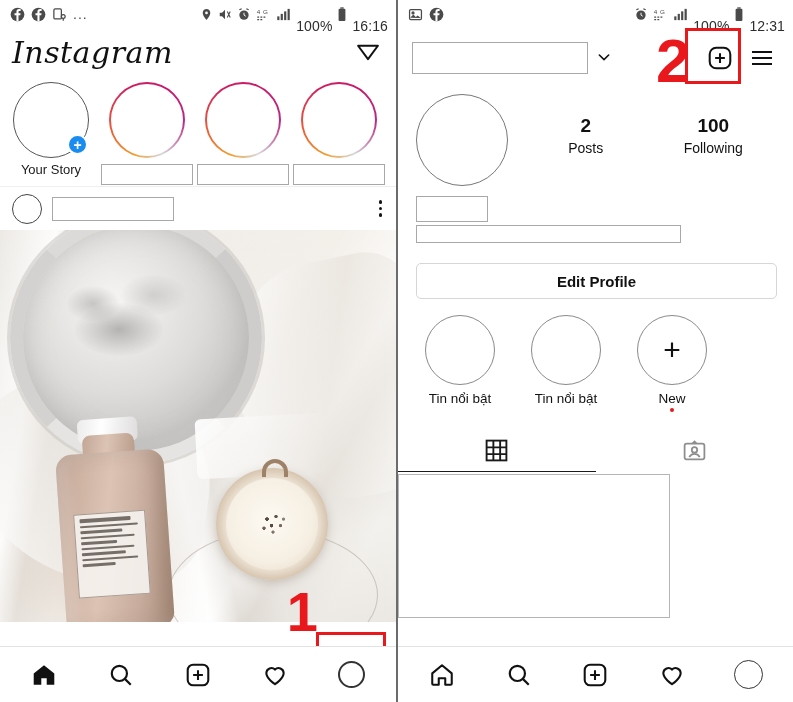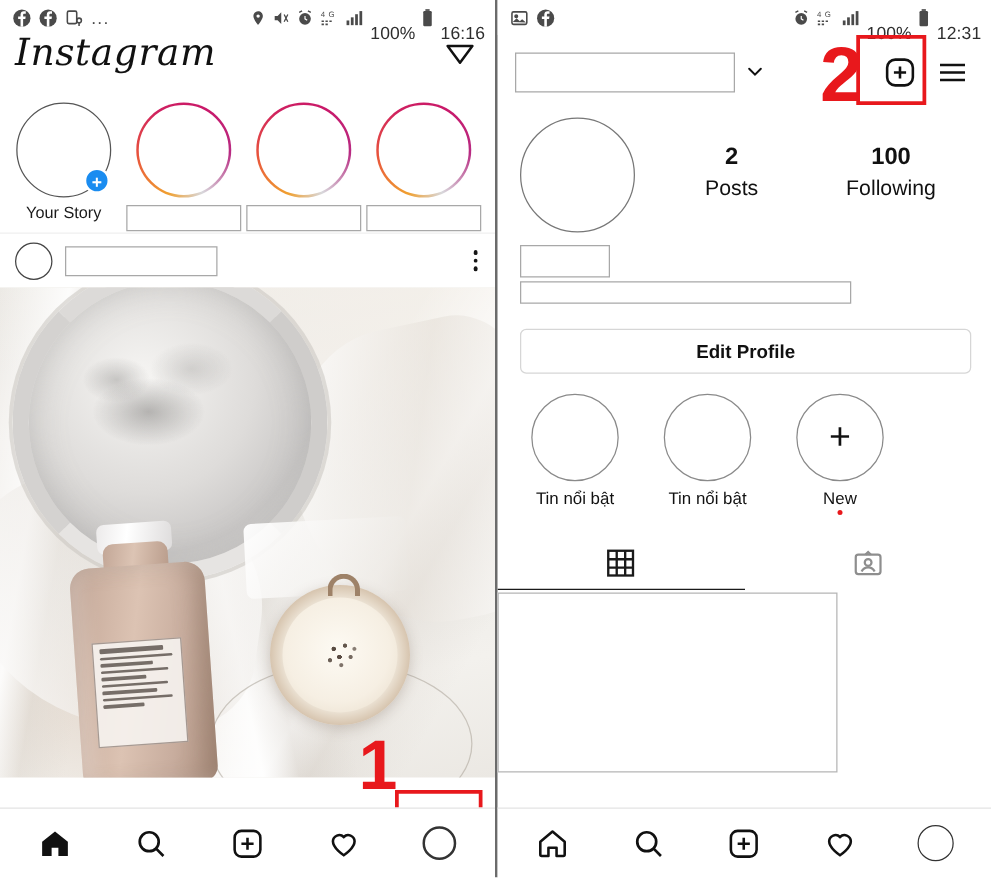--- a/index.html
+++ b/index.html
@@ -28,21 +28,21 @@
     background: #fff;
   }
   .sb-left { display: flex; align-items: center; gap: 6px; }
   .sb-right { margin-left: auto; display: flex; align-items: center; gap: 5px; }
   .sb-icon { display: inline-flex; align-items: center; }
   .sb-text { font-size: 14px; color: #2e2e2e; letter-spacing: .1px; margin-top: 24px; }
   .sb-dots { font-size: 14px; color: #4a4a4a; letter-spacing: 1px; }
 
   
   .ig-header {
-    height: 50px; display: flex; 
+    height: 50px; display: flex; align-items: center;
     padding: 0 14px 0 12px;
   }
   .ig-logo {
     font-family: "DejaVu Serif", serif;
     font-style: italic;
     font-size: 30px;
     font-weight: 400;
     color: #111;
     letter-spacing: .5px;
     line-height: 1;
@@ -265,21 +265,21 @@
   .prof-top {
     display:flex; align-items:flex-start; padding: 6px 16px 0 18px; gap: 14px;
   }
   .prof-avatar {
     width: 92px; height: 92px; border-radius:50%;
     border:1.2px solid #777; background:#fff; flex:none;
   }
   .stats { display:flex; flex:1; justify-content:space-around; padding-top: 20px; }
   .stat { text-align:center; min-width: 70px; }
   .stat .num { font-size: 19px; font-weight:700; color:#111; line-height: 1.3; }
-  .stat .cap { font-size: 17px; color:#111; line-height: 1.4; }
+  .stat .cap { font-size: 14px; color:#111; line-height: 1.4; }
 
   .bio { padding: 10px 16px 0 18px; }
   .bio .line1 { width: 72px; height: 26px; border:1px solid #a8a8a8; background:#fff; }
   .bio .line2 { width: 265px; height: 18px; border:1px solid #a8a8a8; background:#fff; margin-top: 3px; }
 
   .edit-profile {
     margin: 20px 16px 0 18px; height: 36px;
     border:1px solid #d6d6d6; border-radius: 5px; background:#fff;
     display:flex; align-items:center; justify-content:center;
     font-size: 15px; font-weight: 700; color:#111;

